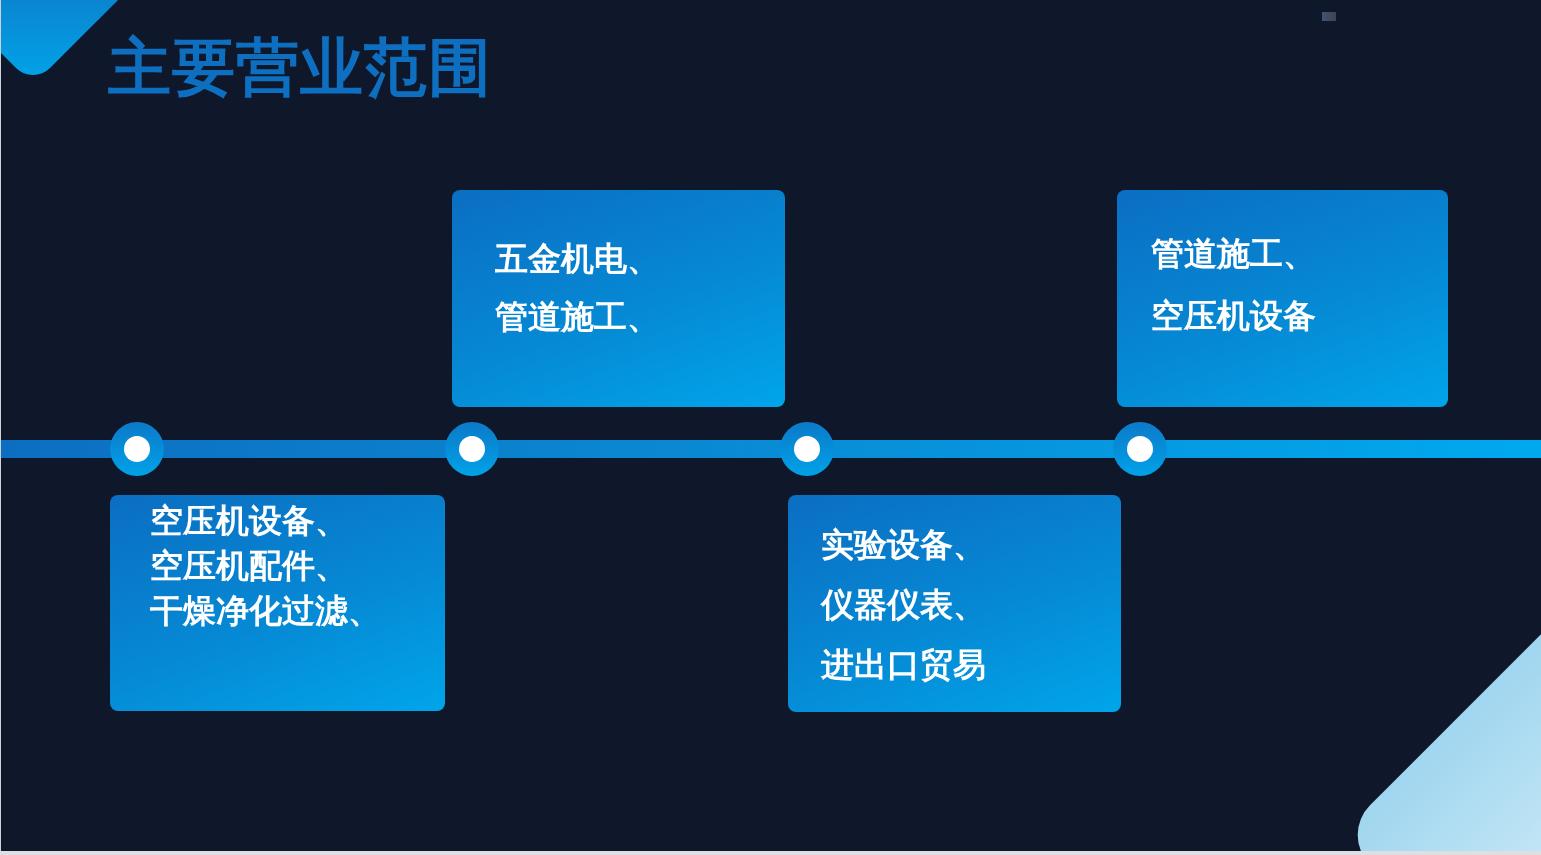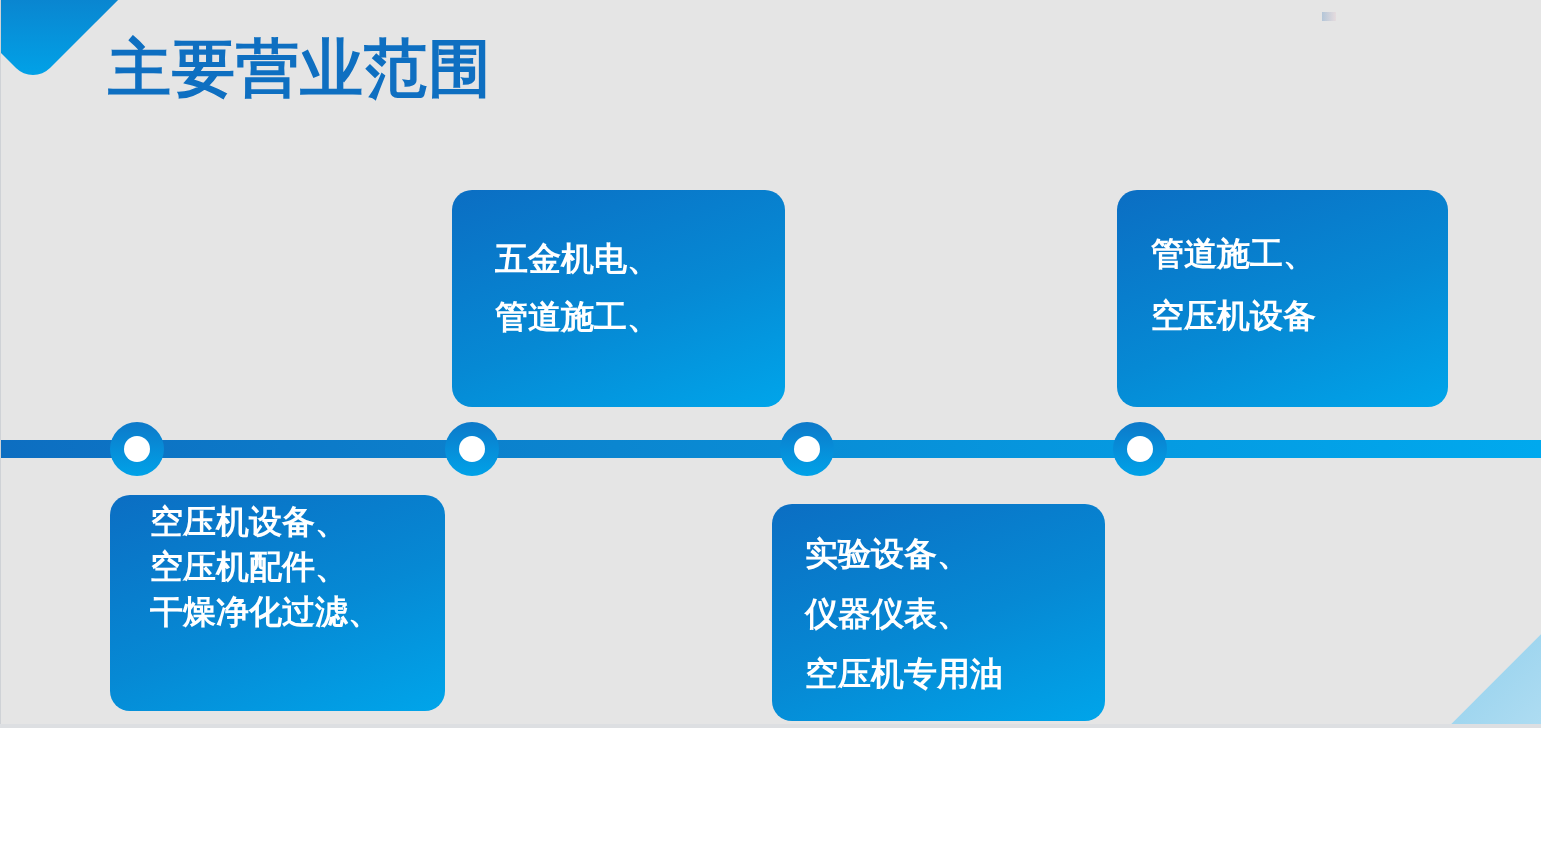--- a/index.html
+++ b/index.html
@@ -1,21 +1,21 @@
 <!DOCTYPE html>
 <html><head>
 <meta charset="utf-8">
 <style>
   html,body{margin:0;padding:0;background:#ffffff;}
   .slide{
     position:relative;
-    width:1541px;height:728px;
-    background:#e5e5e5;
+    width:1541px;height:855px;
+    background:#0f172a;
     overflow:hidden;
-    font-family:Liberation Sans, sans-serif;
+    font-family:Liberation Serif, serif;
   }
 
   
   .corner-tl{
     position:absolute;
     left:-42px;top:-96px;
     width:150px;height:150px;
     transform:rotate(45deg);
     border-radius:24px;
     background:linear-gradient(135deg,#1e5fa8 0%,#0b82cd 55%,#00a5ea 100%);
@@ -76,41 +76,41 @@
     border-radius:50%;
     background:#ffffff;
   }
   .node-1{left:110px;}
   .node-2{left:445px;}
   .node-3{left:780px;}
   .node-4{left:1113px;}
 
   .card{
     position:absolute;
-    border-radius:20px;
+    border-radius:8px;
     background:linear-gradient(160deg,#0b6ec3 0%,#0689d4 55%,#00a5ea 100%);
     color:#ffffff;
     font-weight:bold;
     font-size:33px;
     box-sizing:border-box;
     z-index:2;
   }
   .card .line{display:block;white-space:nowrap;}
 
   .card-compressor{
     left:110px;top:495px;width:335px;height:216px;
     padding:4px 10px 0 40px;line-height:45px;
   }
   .card-hardware{
     left:452px;top:190px;width:333px;height:217px;
     padding:40px 10px 0 43px;line-height:58px;
   }
   .card-lab{
-    left:772px;top:495px;width:333px;height:217px;
-    padding:20px 6px 0 33px;line-height:60px;margin-top:9px;
+    left:788px;top:495px;width:333px;height:217px;
+    padding:20px 6px 0 33px;line-height:60px;
   }
   .card-pipeline{
     left:1117px;top:190px;width:331px;height:217px;
     padding:33px 10px 8px 34px;line-height:62px;
   }
 </style>
 </head>
 <body>
 
 <div class="slide">
@@ -134,21 +134,21 @@
   </div>
 
   <div class="card card-hardware">
     <span class="line">五金机电、</span>
     <span class="line">管道施工、</span>
   </div>
 
   <div class="card card-lab">
     <span class="line">实验设备、</span>
     <span class="line">仪器仪表、</span>
-    <span class="line">空压机专用油</span>
+    <span class="line">进出口贸易</span>
   </div>
 
   <div class="card card-pipeline">
     <span class="line">管道施工、</span>
     <span class="line">空压机设备</span>
   </div>
 
   <div class="edge-left"></div>
   <div class="edge-bottom"></div>
 

